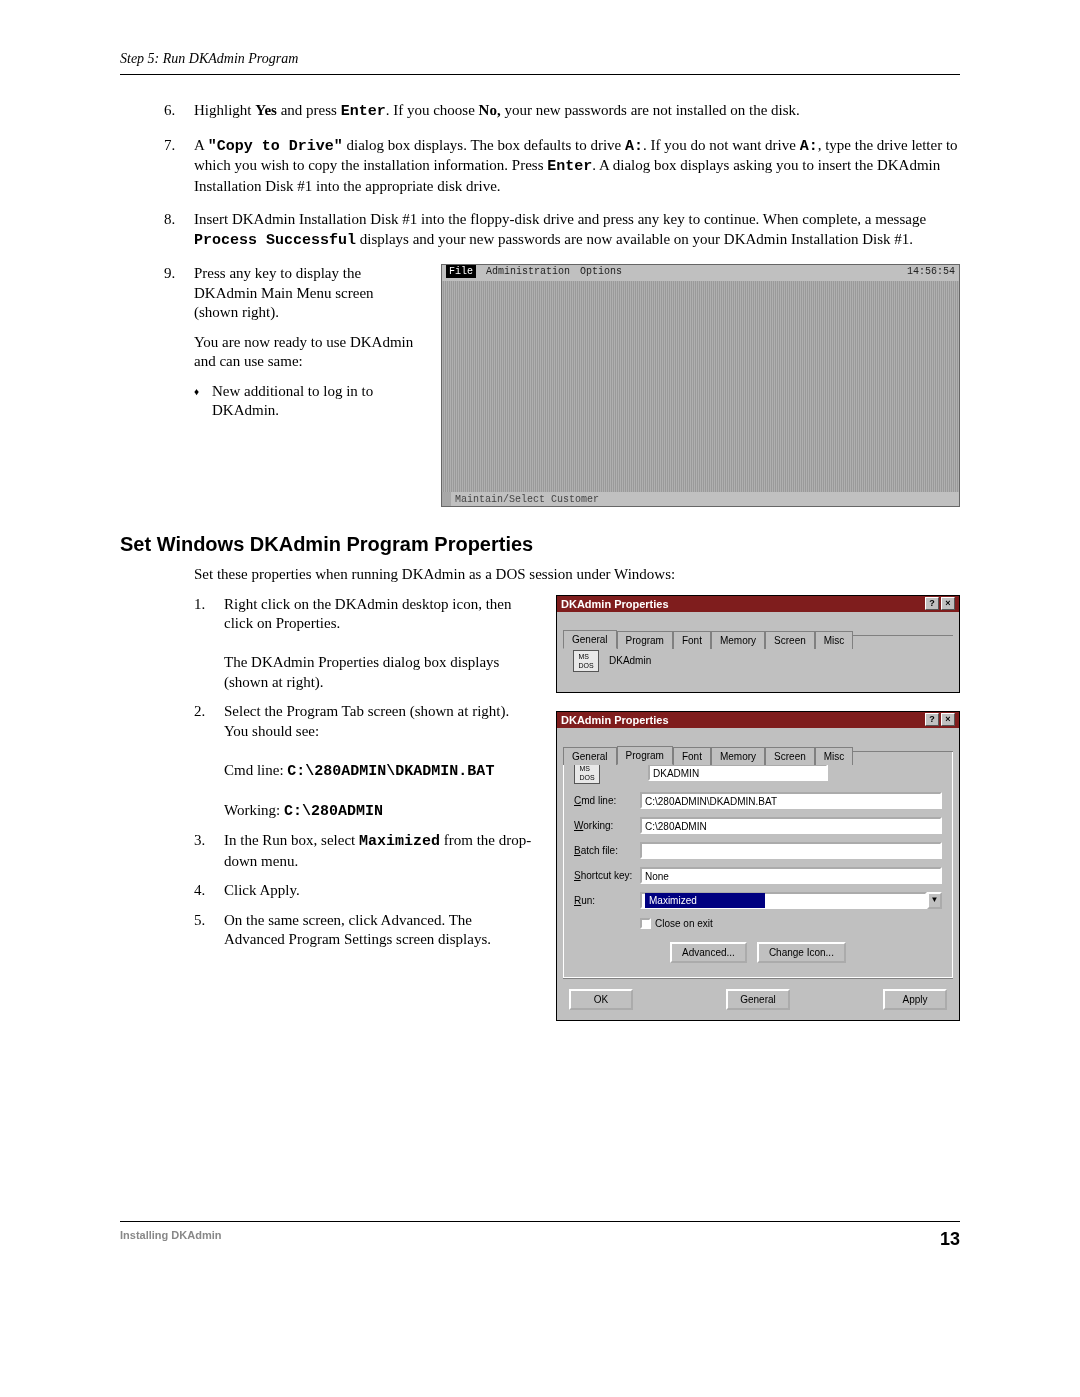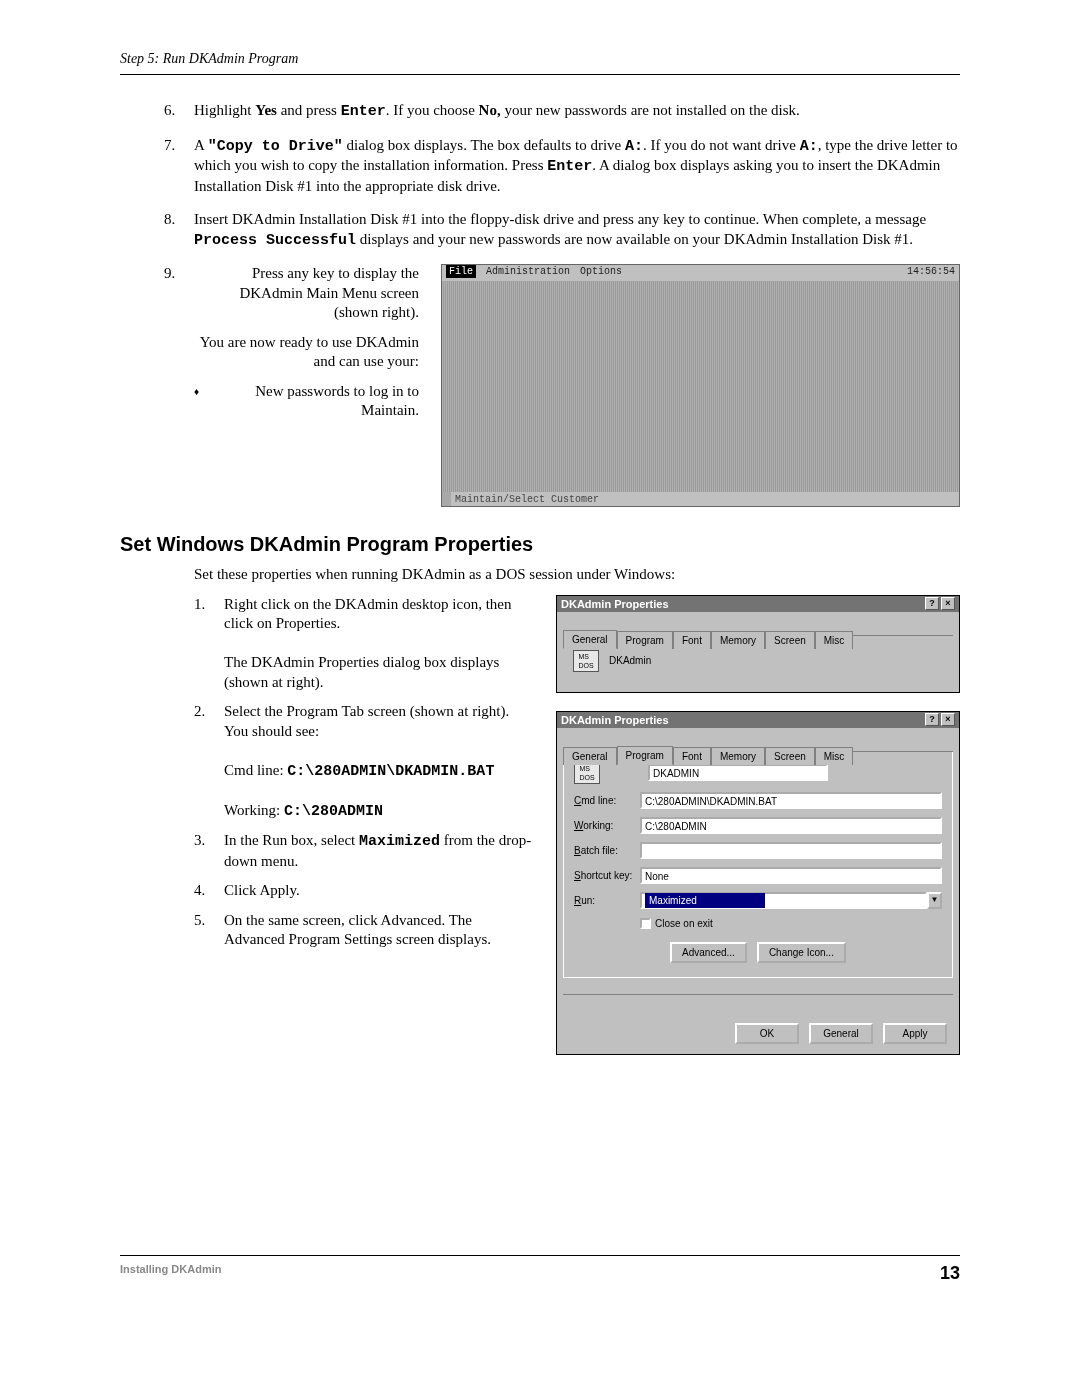--- a/index.html
+++ b/index.html
@@ -13,21 +13,21 @@
     padding: 50px 120px 60px 120px;
     line-height: 1.3;
   }
   .header-area { border-bottom: 1px solid #000; padding-bottom: 6px; margin-bottom: 26px; }
   .header-text { text-align: left; font-style: italic; font-size: 14px; }
   ol.steps { list-style: none; padding-left: 74px; margin-bottom: 24px; }
   ol.steps > li { position: relative; margin-bottom: 14px; }
   ol.steps > li .num { position: absolute; left: -30px; top: 0; }
   .mono { font-family: "Courier New", monospace; font-weight: bold; }
   .row-9 { display: flex; gap: 22px; align-items: flex-start; }
-  .col-9-text { flex: 0 0 225px; text-align: right; }
+  .col-9-text { flex: 0 0 225px; }
   .col-9-text p { margin-bottom: 10px; }
   ul.diamond { list-style: none; padding-left: 18px; }
   ul.diamond li { position: relative; margin-bottom: 10px; }
   ul.diamond li::before { content: "♦"; position: absolute; left: -18px; font-size: 10px; top: 3px; }
   .dos-screen {
     flex: 1;
     background: #a8a8a8;
     height: 243px;
     position: relative;
     border: 1px solid #666;
@@ -62,21 +62,21 @@
   h2.section { font-family: Arial, Helvetica, sans-serif; font-size: 20px; font-weight: bold; margin: 18px 0 8px 0; }
   .section-intro { padding-left: 74px; margin-bottom: 10px; }
   .lower-flex { display: flex; gap: 22px; align-items: flex-start; }
   .lower-left { flex: 0 0 340px; }
   ol.steps2 { list-style: none; padding-left: 30px; }
   ol.steps2 > li { position: relative; margin-bottom: 10px; }
   ol.steps2 > li .num { position: absolute; left: -30px; top: 0; }
   .lower-right { flex: 1; display: flex; flex-direction: column; gap: 18px; }
   .win-dialog { border: 1px solid #000; font-family: "MS Sans Serif", Arial, sans-serif; font-size: 10px; background: #c0c0c0; }
   .win-title {
-    background: #737373; color: #fff; display: flex; align-items: center;
+    background: #7f1d1d; color: #fff; display: flex; align-items: center;
     padding: 2px 4px; font-weight: bold; height: 16px; font-size: 11px;
   }
   .win-title .spacer { flex: 1; }
   .win-title .btn { width: 14px; height: 13px; background: #c0c0c0; color:#000; border: 1px solid #fff; border-right-color:#555; border-bottom-color:#555; margin-left: 2px; font-size: 9px; text-align: center; line-height: 10px; font-weight: bold;}
   .win-body { padding: 6px; }
   .tab-row { display: flex; border-bottom: 1px solid #808080; height: 18px; align-items: flex-end; font-size: 10px; }
   .tab { padding: 2px 8px; border: 1px solid #808080; border-bottom: none; background: #c0c0c0; margin-right: 0; position: relative; top: 14px; }
   .tab.active { background: #c0c0c0; font-weight: normal; z-index: 2; border-bottom: 1px solid #c0c0c0; }
   .tab.inactive { background: #c0c0c0; }
   .dlg-content { border: 1px solid #fff; border-top: none; padding: 10px; }
@@ -99,21 +99,21 @@
   .run-arrow {
     width: 15px; height: 17px; border: 2px outset #fff; background: #c0c0c0;
     display:inline-flex; align-items:center; justify-content:center; font-size:8px; margin-left: auto;
   }
   .chk { display:inline-block; width:11px; height:11px; border:2px inset #fff; background:#fff; margin-right:4px; vertical-align:middle;}
   .dlg-btn {
     border: 2px outset #fff; background:#c0c0c0; padding: 2px 10px; font-size:10px;
     min-width: 64px; text-align:center;
   }
   .btn-row { display:flex; gap:10px; justify-content:center; margin-top:8px; padding: 4px 6px;}
-  .btn-row.center { justify-content: flex-end; border-top: 1px solid #808080; padding-top: 28px; margin-top: 16px;}
+  .btn-row.center { justify-content: space-between; border-top: 1px solid #808080; padding-top: 10px; margin-top: 0;}
   .footer {
     border-top: 1px solid #000; margin-top: 200px; display: flex;
     justify-content: space-between; padding-top: 6px;
     font-family: Liberation Sans, sans-serif; font-size: 11px;
   }
   .footer .fl { color: #888; font-weight: bold; }
   .footer .fr { font-size: 18px; font-weight: bold; }
 </style>
 </head>
 <body>
@@ -125,23 +125,23 @@
 <ol class="steps">
   <li><span class="num">6.</span><span>Highlight <b>Yes</b> and press <span class="mono">Enter</span>. If you choose <b>No,</b> your new passwords are not installed on the disk.</span></li>
   <li><span class="num">7.</span><span>A <span class="mono">"Copy to Drive"</span> dialog box displays. The box defaults to drive <span class="mono">A:</span>. If you do not want drive <span class="mono">A:</span>, type the drive letter to which you wish to copy the installation information. Press <span class="mono">Enter</span>. A dialog box displays asking you to insert the DKAdmin Installation Disk #1 into the appropriate disk drive.</span></li>
   <li><span class="num">8.</span><span>Insert DKAdmin Installation Disk #1 into the floppy-disk drive and press any key to continue. When complete, a message <span class="mono">Process Successful</span> displays and your new passwords are now available on your DKAdmin Installation Disk #1.</span></li>
 
   <li>
     <span class="num">9.</span>
     <div class="row-9">
       <div class="col-9-text">
         <p>Press any key to display the DKAdmin Main Menu screen (shown right).</p>
-        <p>You are now ready to use DKAdmin and can use your:</p>
+        <p>You are now ready to use DKAdmin and can use same:</p>
         <ul class="diamond">
-          <li>New passwords to log in to Maintain.</li>
+          <li>New additional to log in to DKAdmin.</li>
         </ul>
       </div>
       <div class="dos-screen">
         <div class="dos-menubar">
           <span class="file-sel">File</span>
           <span>Administration</span>
           <span>Options</span>
           <span class="dos-time">14:56:54</span>
         </div>
         <div class="dos-body"></div>

